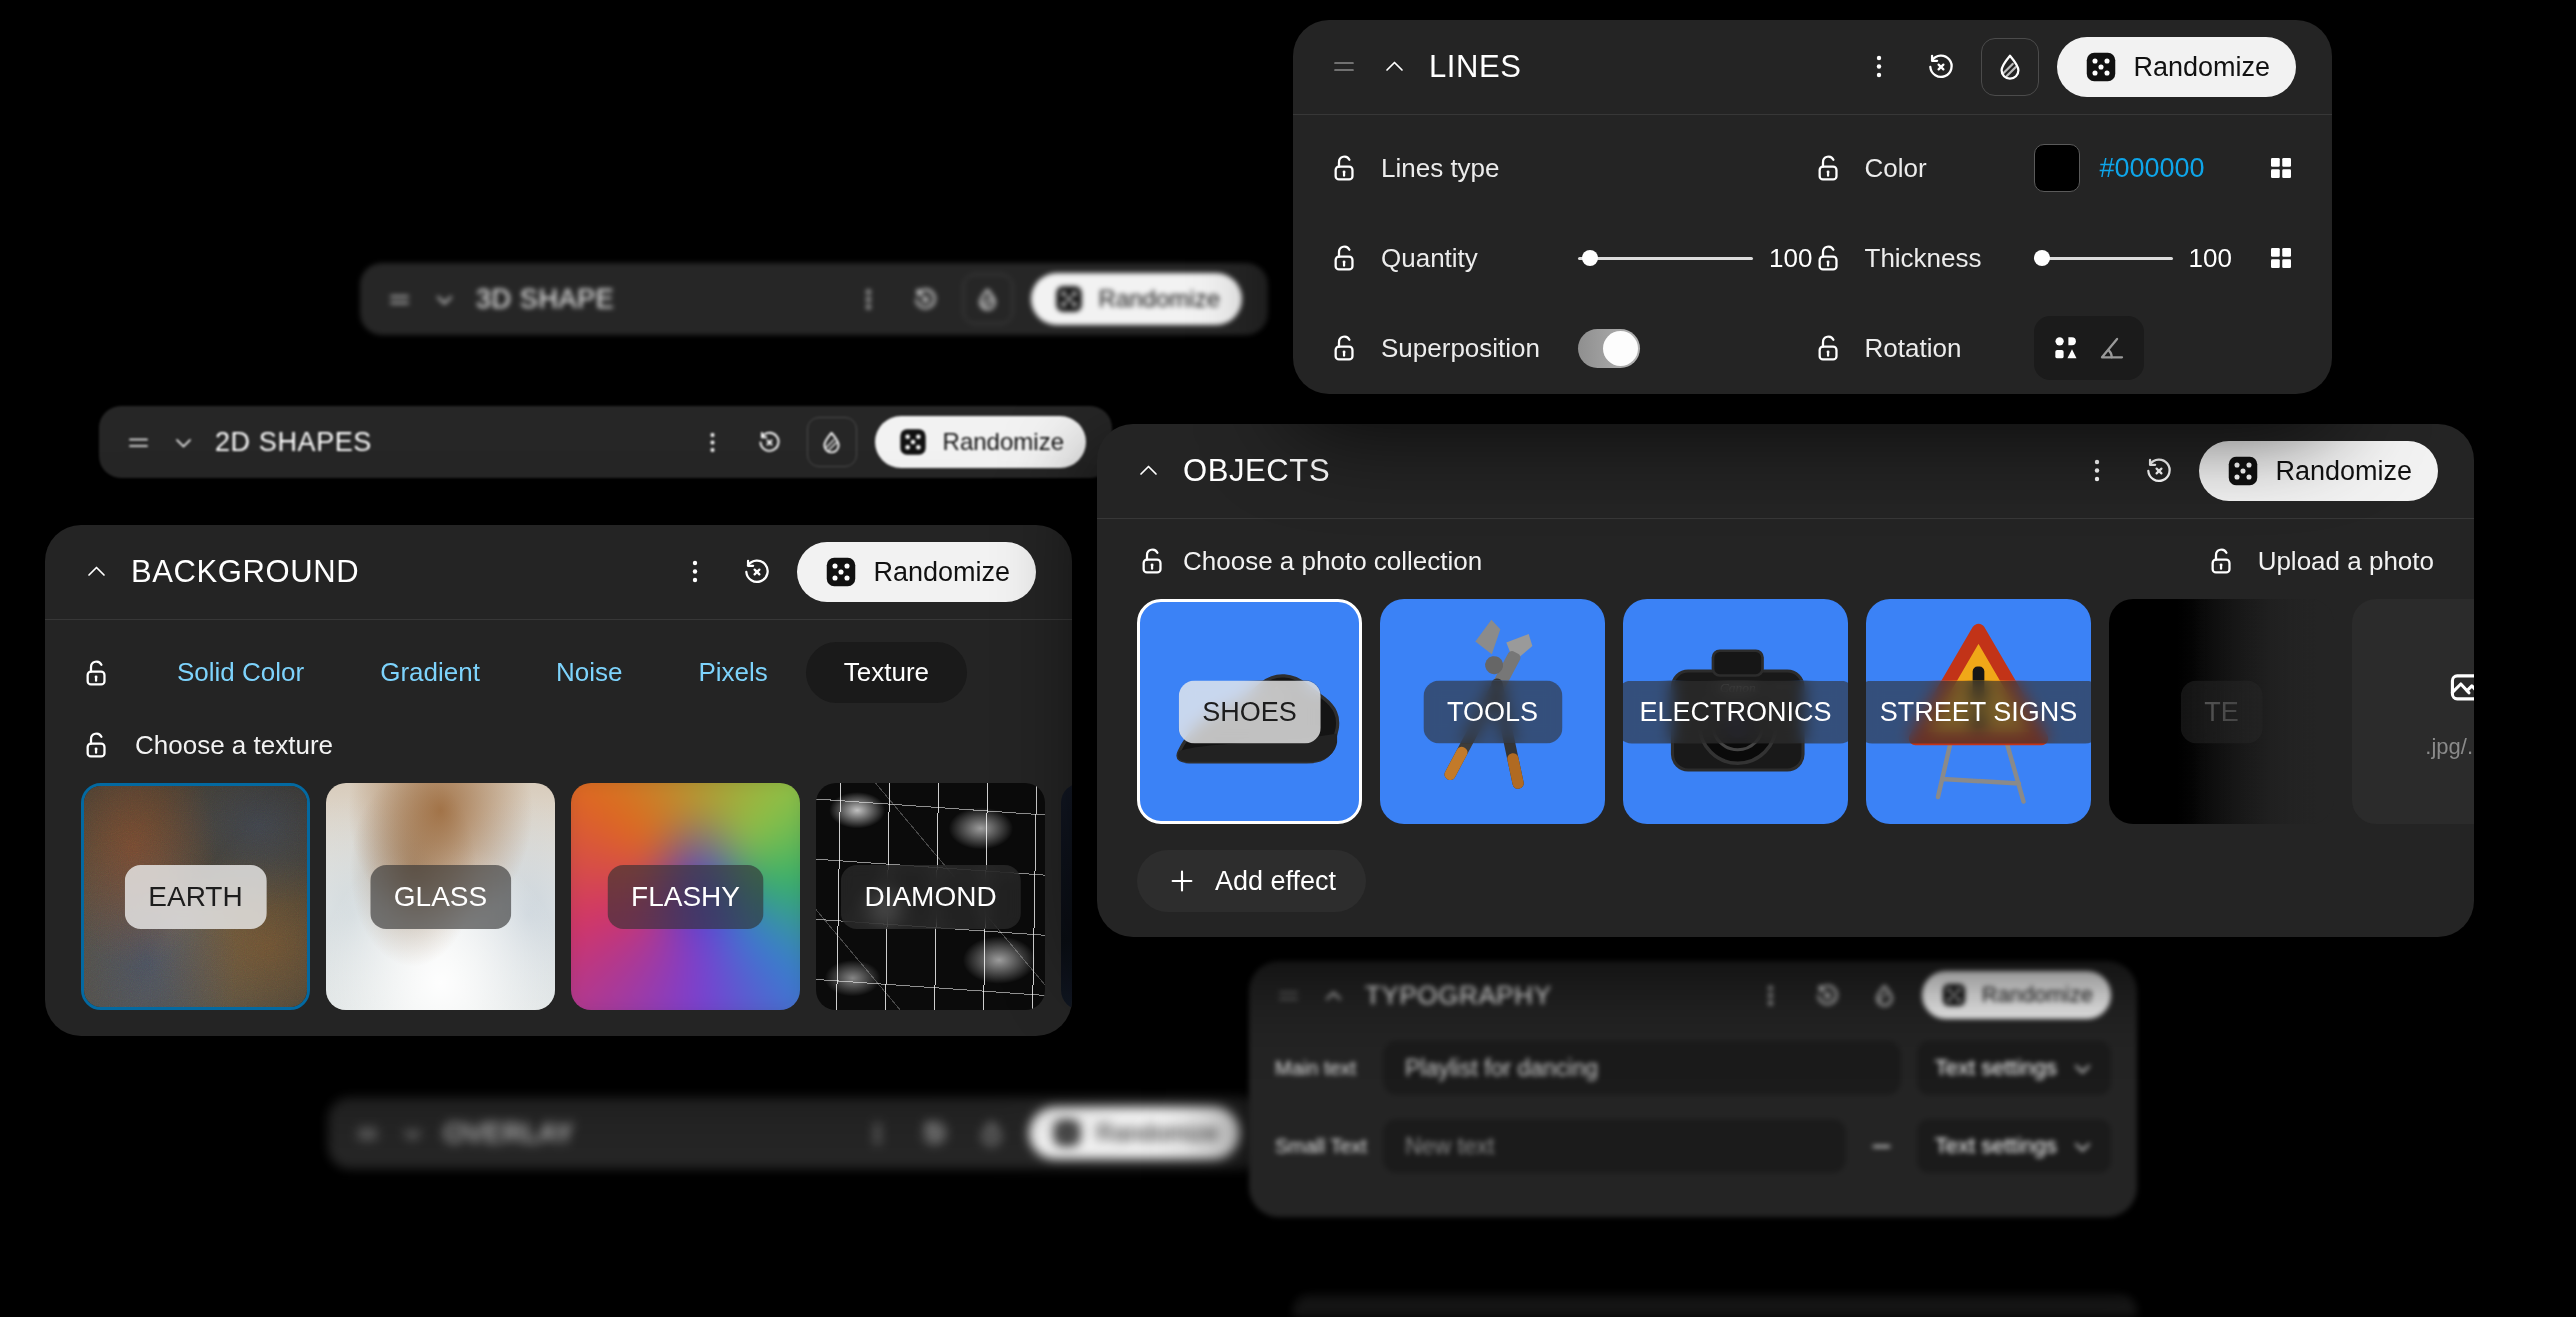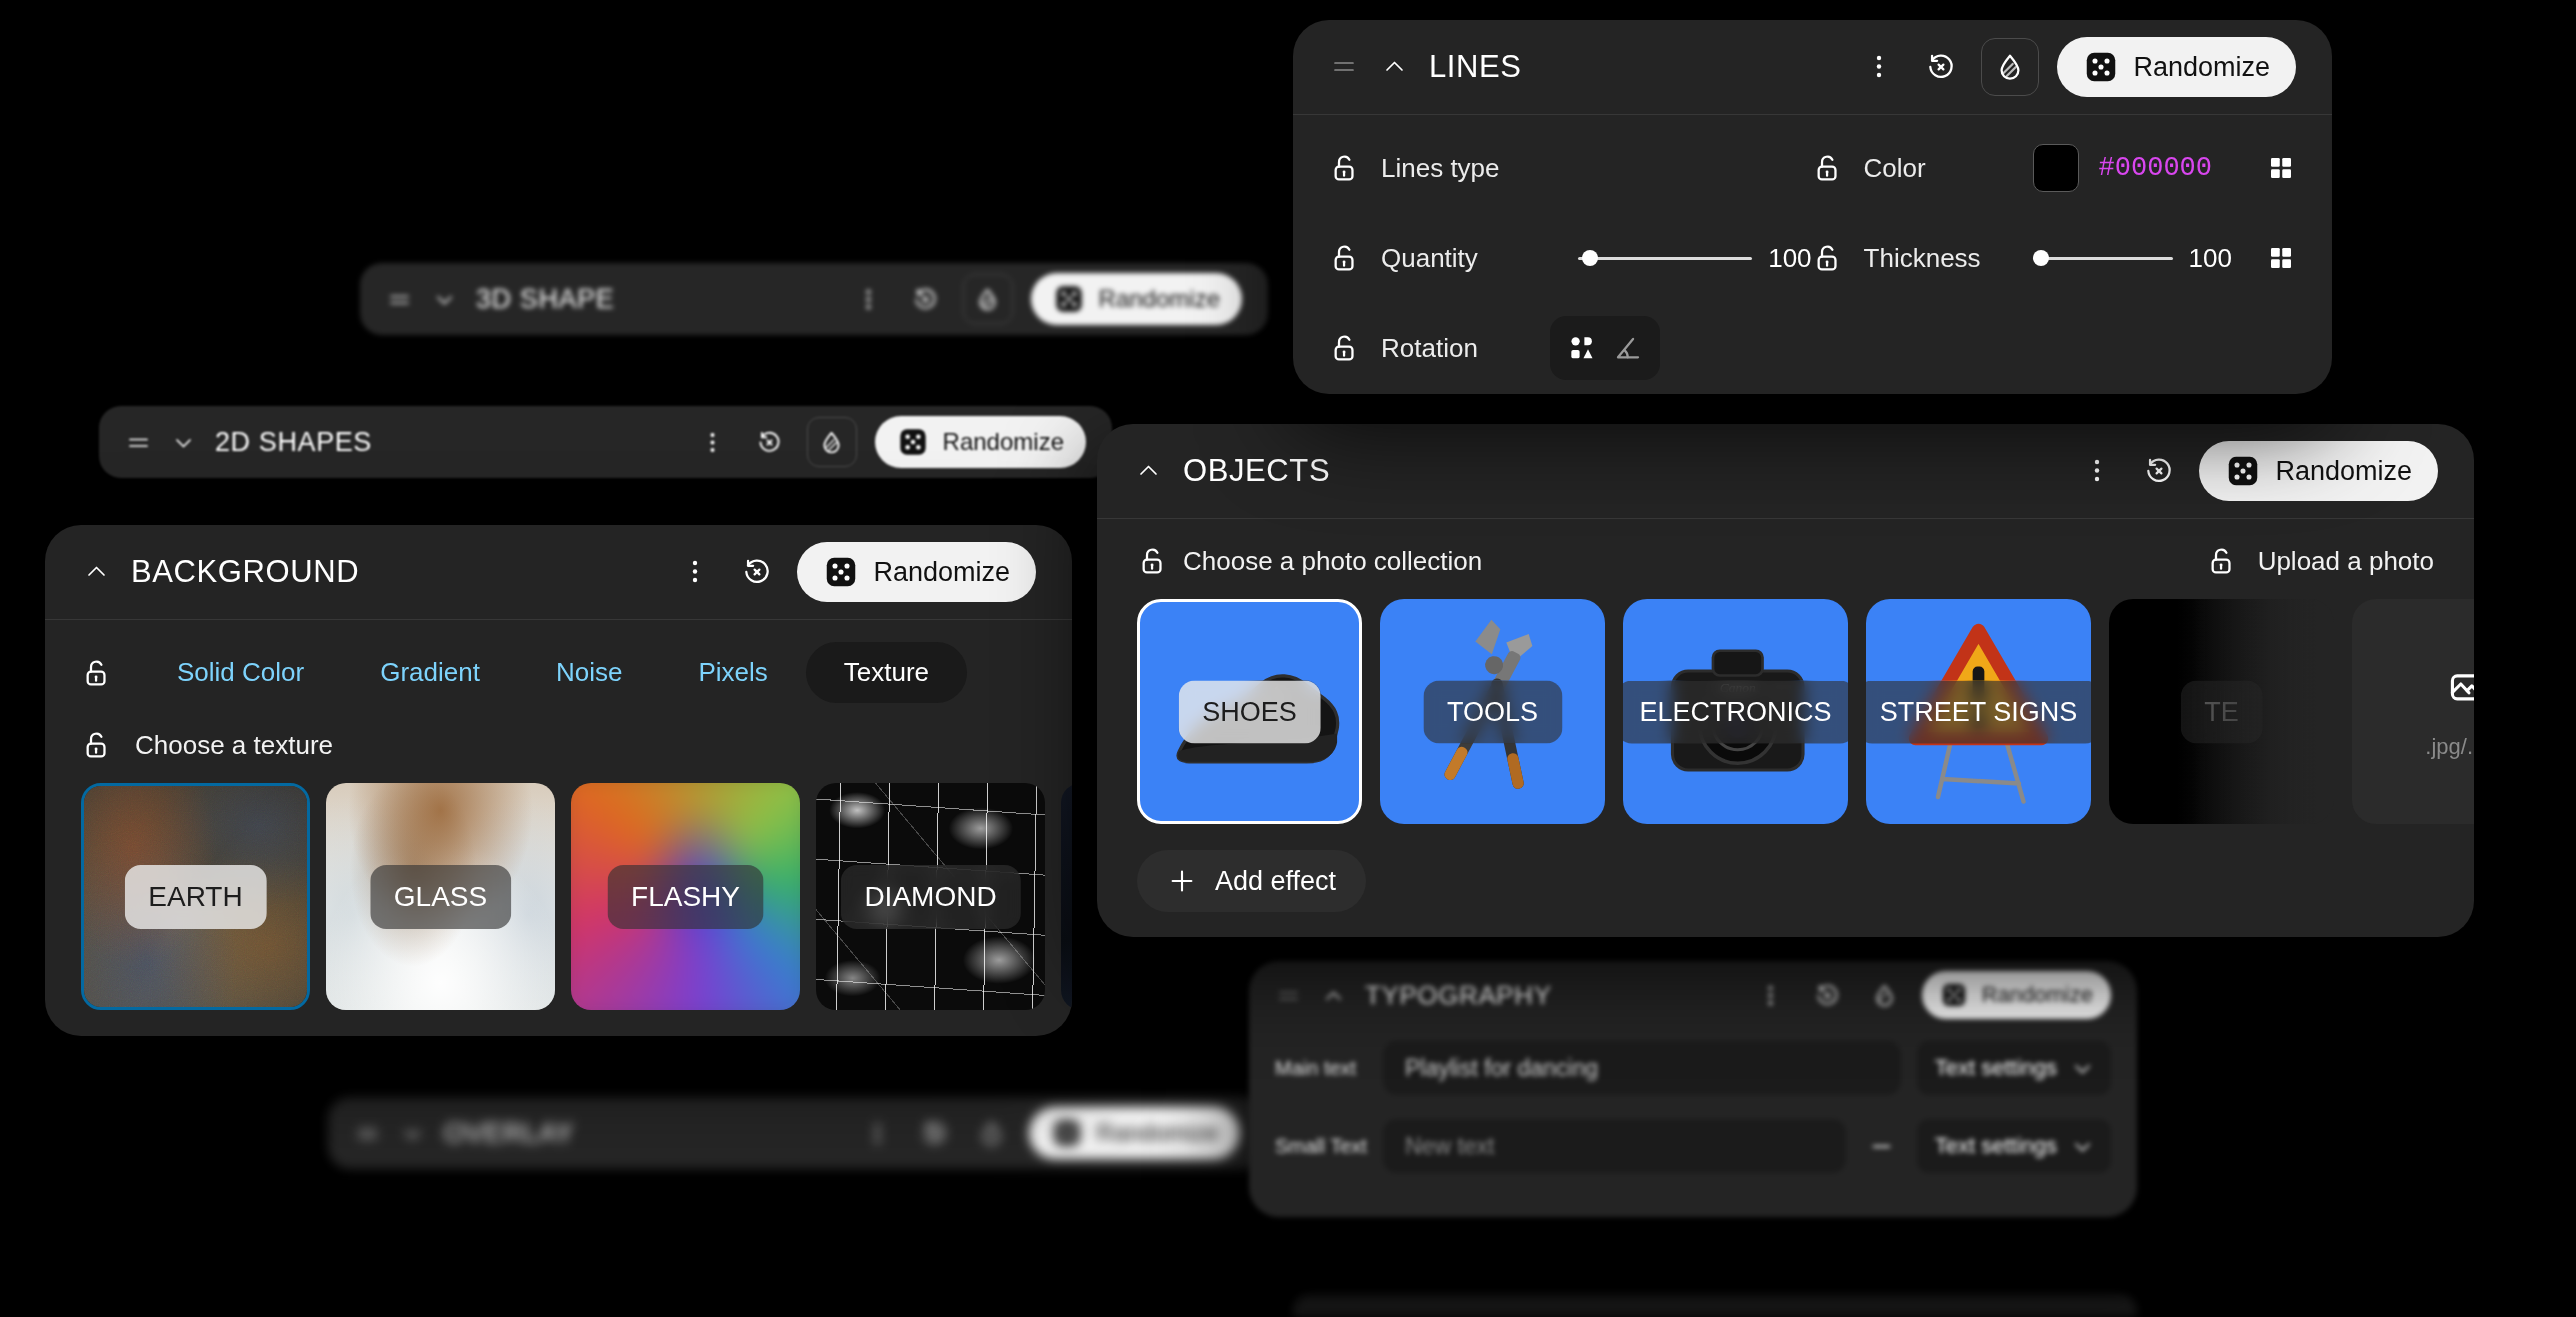--- a/index.html
+++ b/index.html
@@ -34,21 +34,21 @@
   
   #panel-lines{left:1293px;top:20px;width:1039px;height:374px;z-index:8;}
   .lines-grid{display:grid;grid-template-columns:1fr 1fr;padding:8px 36px 0 36px;}
   .lrow{display:flex;align-items:center;height:90px;gap:20px;}
   .lbl{font-size:26px;color:#ececec;white-space:nowrap;}
   .lrow .lbl{width:177px;}
   .lrow.right .lbl{width:149px;}
   .ddl{display:flex;align-items:center;justify-content:space-between;background:#1b1b1b;
     border-radius:994px;height:58px;padding:0 26px;width:255px;font-size:26px;color:#fff;cursor:pointer;}
   .swatch{width:44px;height:46px;border-radius:10px;background:#000;border:1.5px solid #5a5a5a;}
-  .hexval{font-size:27px;color:#d946ef;font-family:Liberation Mono, monospace;}
+  .hexval{font-size:27px;color:#0ea5e9;}
   .slider{display:flex;align-items:center;flex:1;gap:16px;min-width:0;}
   .track{position:relative;flex:1;height:3px;background:#dcdcdc;border-radius:2px;}
   .thumb{position:absolute;top:50%;transform:translate(-50%,-50%);width:16px;height:16px;border-radius:50%;background:#fff;}
   .sval{font-size:26px;color:#fff;}
   .gridic{width:30px;height:30px;display:block;margin-left:14px;flex:none;}
   .toggle{position:relative;width:62px;height:39px;border-radius:994px;
     background:linear-gradient(90deg,#8f8f8f,#b4b4b4);cursor:pointer;flex:none;}
   .toggle .knob{position:absolute;right:2px;top:2px;width:35px;height:35px;border-radius:50%;background:#fdfdfd;}
   .segbox{display:flex;align-items:center;gap:14px;background:#1b1b1b;border-radius:16px;height:64px;padding:0 16px;}
 
@@ -376,20 +376,34 @@
         <svg class="gridic" viewBox="0 0 24 24">
             <g fill="#fff">
               <rect x="4" y="4" width="7" height="7" rx="1"></rect>
               <rect x="13" y="4" width="7" height="7" rx="1"></rect>
               <rect x="4" y="13" width="7" height="7" rx="1"></rect>
               <rect x="13" y="13" width="7" height="7" rx="1"></rect>
             </g>
           </svg>
       </div>
 
+      <div class="lrow">
+        <span>
+            <svg class="ic" viewBox="0 0 24 24">
+              <path d="M7.5 11V7.6a4.1 4.1 0 0 1 7.8-1.8"></path>
+              <rect x="5" y="11" width="12.6" height="9.6" rx="2.5"></rect>
+              <circle cx="11.3" cy="15" r="1.1" fill="#fff" stroke="none"></circle>
+              <path d="M11.3 15.8v2"></path>
+            </svg>
+          </span>
+        <span class="lbl">Superposition</span>
+        <div class="toggle">
+            <div class="knob"></div>
+          </div>
+      </div>
 
       <div class="lrow right">
         <span>
             <svg class="ic" viewBox="0 0 24 24">
               <path d="M7.5 11V7.6a4.1 4.1 0 0 1 7.8-1.8"></path>
               <rect x="5" y="11" width="12.6" height="9.6" rx="2.5"></rect>
               <circle cx="11.3" cy="15" r="1.1" fill="#fff" stroke="none"></circle>
               <path d="M11.3 15.8v2"></path>
             </svg>
           </span>

